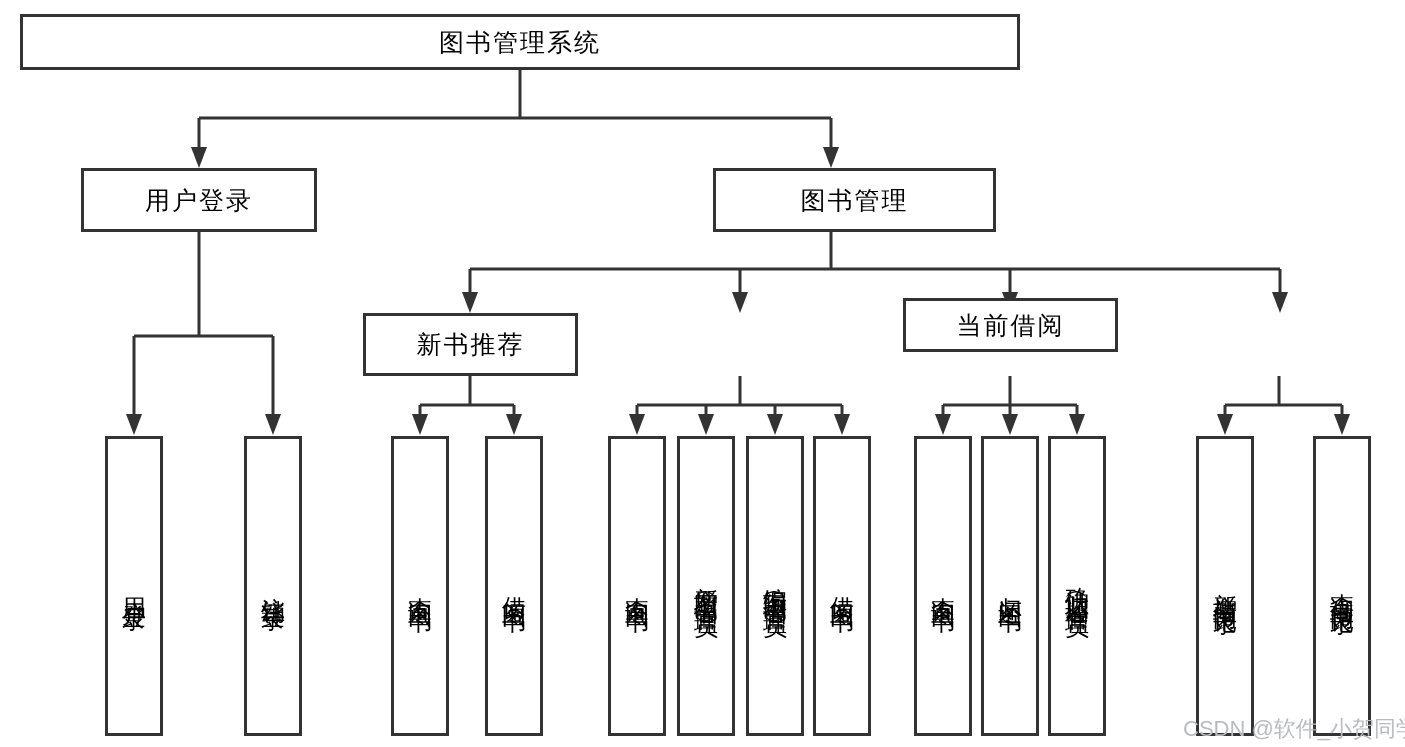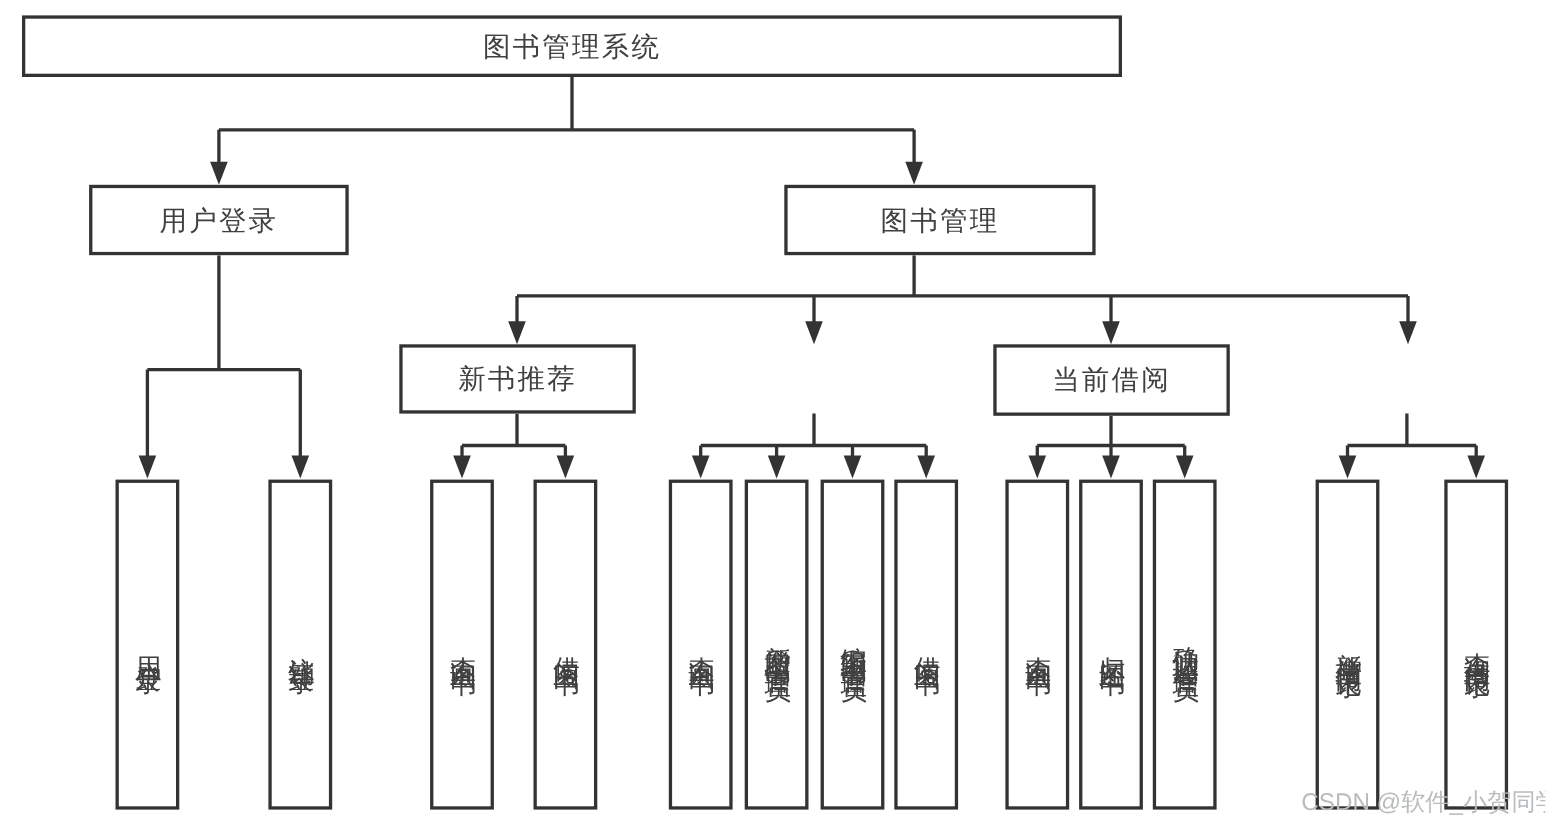--- a/index.html
+++ b/index.html
@@ -12,21 +12,21 @@
   }
   .connectors{
     position:absolute;left:0;top:0;z-index:1;
   }
   .box{
     position:absolute;
     box-sizing:border-box;
     border:3px solid #333333;
     background:#ffffff;
     display:flex;align-items:center;justify-content:center;
-    color:#404040;
+    color:#000000;
     z-index:2;
   }
   .h-box .label{
     font-size:25px;
     letter-spacing:2px;
     white-space:nowrap;
   }
   .v-box .label{
     writing-mode:vertical-rl;
     text-orientation:mixed;
@@ -95,21 +95,21 @@
   <div class="box h-box" style="left:81px;top:168px;width:236px;height:64px">
     <span class="label">用户登录</span>
   </div>
   <div class="box h-box" style="left:713px;top:168px;width:283px;height:64px">
     <span class="label">图书管理</span>
   </div>
 
   <div class="box h-box" style="left:363px;top:313px;width:215px;height:63px">
     <span class="label">新书推荐</span>
   </div>
-  <div class="box h-box" style="left:903px;top:313px;width:215px;height:65px">
+  <div class="box h-box" style="left:903px;top:298px;width:215px;height:54px">
     <span class="label">当前借阅</span>
   </div>
 
   <div class="box v-box" style="left:105px;top:436px;width:58px;height:300px">
     <span class="label">用户登录</span>
   </div>
   <div class="box v-box" style="left:244px;top:436px;width:58px;height:300px">
     <span class="label">注销登录</span>
   </div>
 

